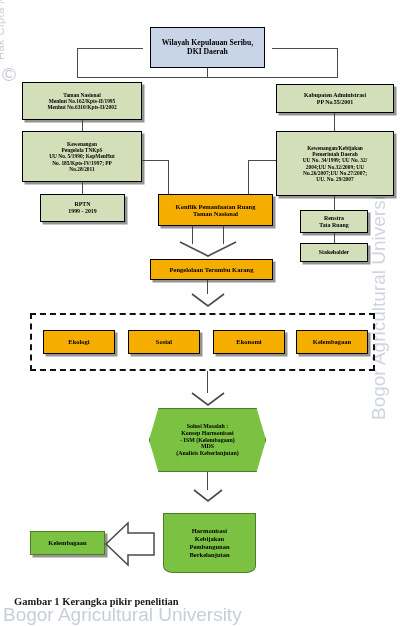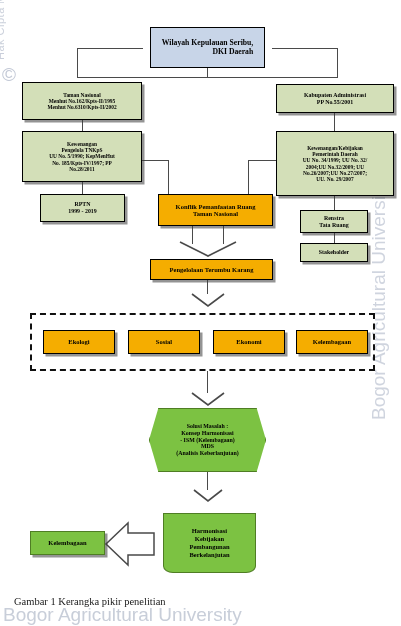--- a/index.html
+++ b/index.html
@@ -33,21 +33,21 @@
     left:3px;top:604px;font-size:19px;color:#c8ced9;white-space:nowrap;
   }
   
   .node{
     position:absolute;box-sizing:border-box;
     display:flex;align-items:center;justify-content:center;
     text-align:center;font-weight:bold;line-height:1.12;
     border:1.6px solid #000;
     z-index:3;
   }
-  .blue   {background:#c8d5e8;text-align:right;}
+  .blue   {background:#c8d5e8;}
   .green  {background:#d3dfb8;}
   .orange {background:#f5ad00;}
   .lgreen {background:#7cc242;}
   .shadow{box-shadow:2.5px 2.5px 0 rgba(60,60,60,.55);}
   .t6  {font-size:5.4px;}
   .t65 {font-size:5.9px;}
   .t7  {font-size:6.5px;}
   .t8  {font-size:7.7px;}
   
   .ln{position:absolute;background:#4a4a4a;z-index:1;}
@@ -75,21 +75,21 @@
     font-weight:bold;line-height:1.25;z-index:3;
     background:#7cc242;border:1.5px solid #4f7d24;
     border-bottom-left-radius:10px 7px;border-bottom-right-radius:10px 7px;
   }
   
   #left-block-arrow{position:absolute;left:104px;top:521px;z-index:3;}
   
   #caption{
     position:absolute;left:14px;top:596px;
     font-size:10.5px;font-family:"Liberation Serif",serif;
-    color:#1a1a1a;white-space:nowrap;z-index:4;
+    color:#1a1a1a;white-space:nowrap;z-index:4;font-weight:bold;
   }
 </style>
 </head>
 <body>
 
 <div class="wm" id="wm-left">Hak Cipta Milik IPB (Institut Pertanian Bogor)</div>
 <div class="wm" id="wm-c">©</div>
 <div class="wm" id="wm-right">Bogor Agricultural University</div>
 <div class="wm" id="wm-bot">Bogor Agricultural University</div>
 

